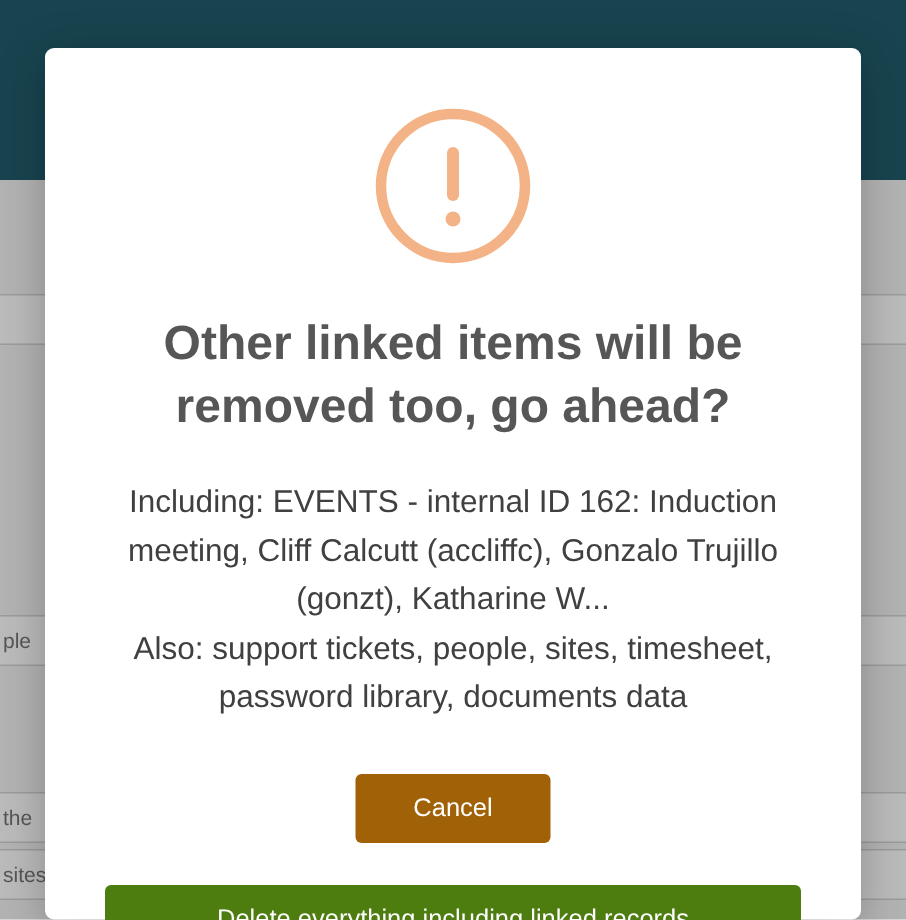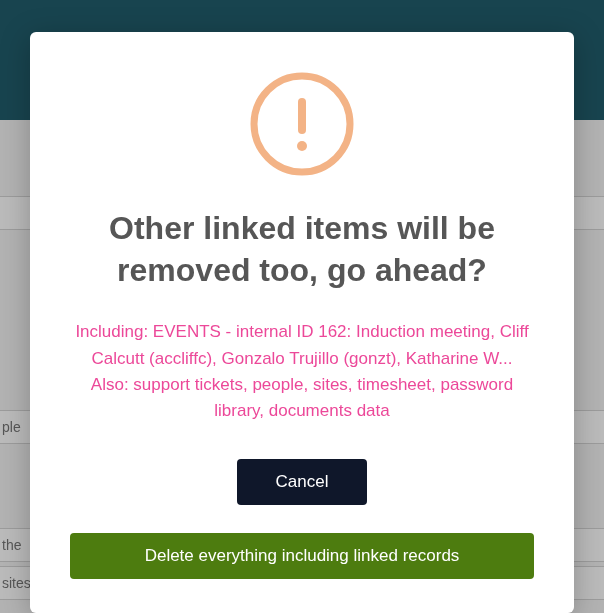--- a/index.html
+++ b/index.html
@@ -36,37 +36,37 @@
   .title {
     margin-top: 30px;
     font-size: 32px;
     font-weight: 600;
     color: #565656;
     text-align: center;
     line-height: 1.3;
   }
   .desc {
     margin-top: 28px;
-    font-size: 17px;
-    color: #ec4899;
+    font-size: 21px;
+    color: #404040;
     text-align: center;
     line-height: 1.55;
   }
   .btn {
     border: none;
     border-radius: 4px;
     font-size: 17px;
     padding: 13px 0;
     cursor: pointer;
     font-family: inherit;
   }
   .btn-cancel {
     margin-top: 34px;
     width: 130px;
-    background: #0f172a;
+    background: #a16207;
     color: #fff;
   }
   .btn-delete {
     margin-top: 28px;
     width: 100%;
     background: #4d7c0f;
     color: #fff;
   }
 </style>
 </head>

